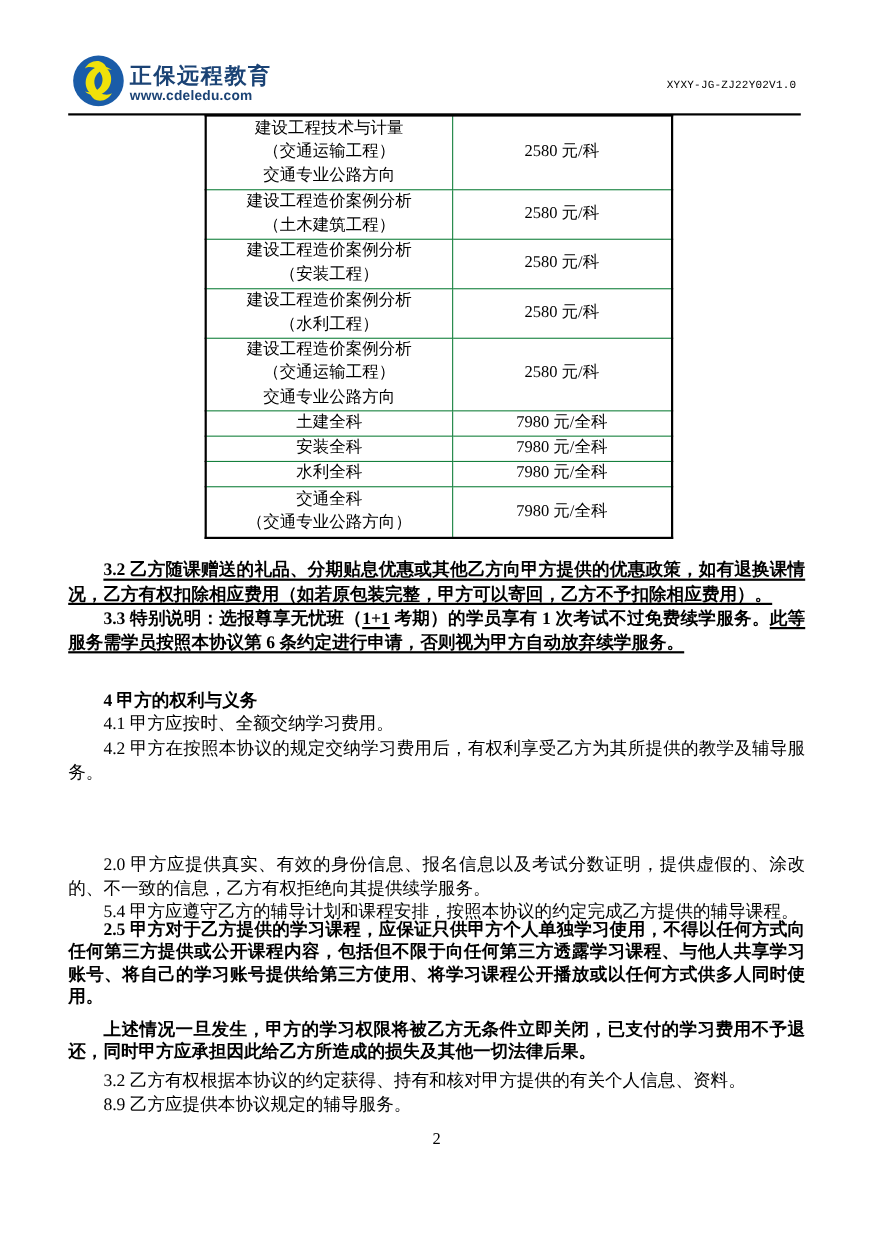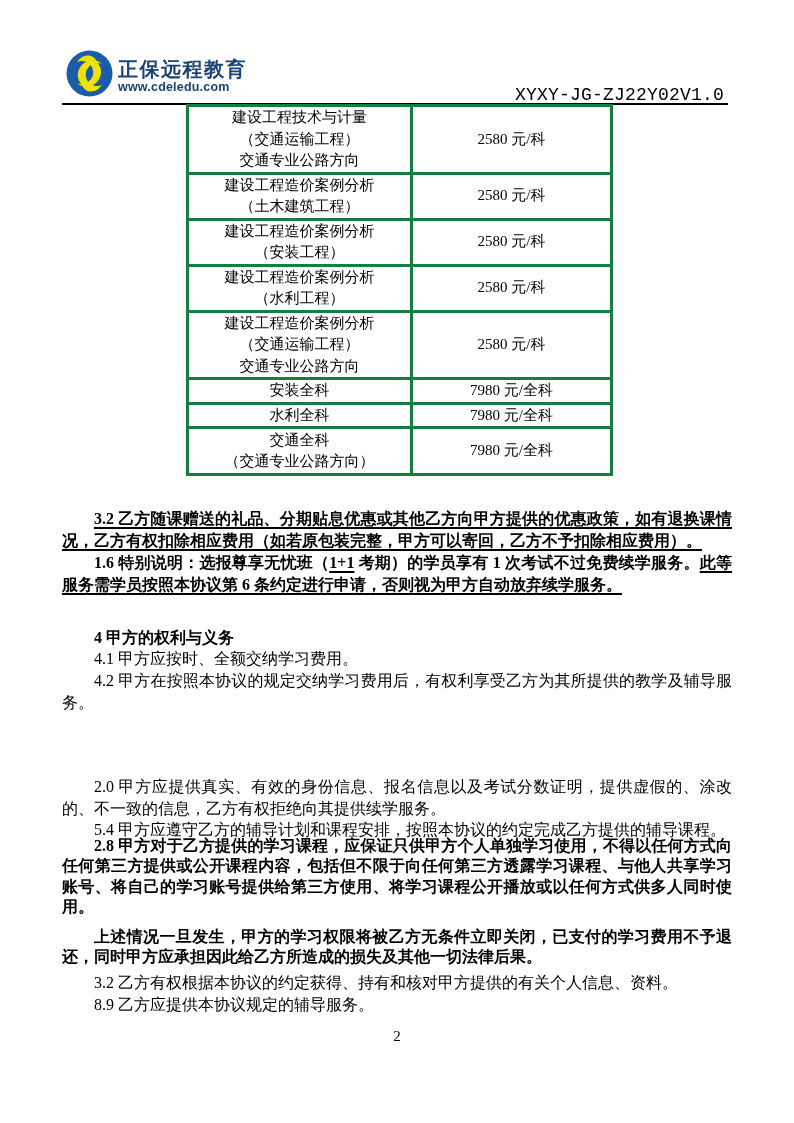--- a/index.html
+++ b/index.html
@@ -20,37 +20,37 @@
     font-family:"Liberation Sans","DejaVu Sans",sans-serif;
     font-size:20px;font-weight:700;letter-spacing:1.5px;
     color:#1b4375;line-height:22px;white-space:nowrap;
   }
   .logo-url{
     font-family:"Liberation Sans","DejaVu Sans",sans-serif;
     font-size:12.5px;font-weight:700;color:#1b4375;line-height:14px;
     letter-spacing:0.2px;
   }
   .doc-code{
-    position:absolute;top:85px;right:70px;
+    position:absolute;top:73px;right:70px;
     font-family:"Liberation Mono","DejaVu Sans Mono",monospace;
-    font-size:18px;letter-spacing:0.2px;color:#000;
+    font-size:10px;letter-spacing:0.2px;color:#000;
   }
   .header-rule{
     position:absolute;left:62px;top:103px;width:666px;height:0;
     border-top:2px solid #000;
   }
   
   table.price-table{
     position:absolute;left:186px;top:104px;
     width:424px;border-collapse:collapse;table-layout:fixed;
     font-size:15px;color:#000;
     border:2px solid #000;
   }
   table.price-table td{
-    border:3px solid #15803d;
+    border:1px solid #15803d;
     text-align:center;vertical-align:middle;
     padding:0 2px;line-height:21.5px;
     white-space:pre-line;
     overflow:hidden;
   }
   col.c-course{width:224px;}
   col.c-price{width:200px;}
   tr.h3l{height:67px;}
   tr.h2l{height:45px;}
   tr.h2b{height:47px;}
@@ -119,47 +119,51 @@
 （水利工程）</td>
         <td>2580 元/科</td>
       </tr>
       <tr class="r5">
         <td>建设工程造价案例分析
 （交通运输工程）
 交通专业公路方向</td>
         <td>2580 元/科</td>
       </tr>
       <tr class="h1l">
+        <td>土建全科</td>
+        <td>7980 元/全科</td>
+      </tr>
+      <tr class="h1l">
         <td>安装全科</td>
         <td>7980 元/全科</td>
       </tr>
       <tr class="h1l">
         <td>水利全科</td>
         <td>7980 元/全科</td>
       </tr>
       <tr class="h2b">
         <td>交通全科
 （交通专业公路方向）</td>
         <td>7980 元/全科</td>
       </tr>
     </tbody>
   </table>
 
   <p class="para lh22 bold" style="top:508px;"><span class="ul">3.2 乙方随课赠送的礼品、分期贴息优惠或其他乙方向甲方提供的优惠政策，如有退换课情况，乙方有权扣除相应费用（如若原包装完整，甲方可以寄回，乙方不予扣除相应费用）。</span></p>
 
-  <p class="para lh22 bold" style="top:552px;"><span>1.6 特别说明：选报尊享无忧班（</span><span class="ul">1+1</span><span> 考期）的学员享有 1 次考试不过免费续学服务。</span><span class="ul">此等服务需学员按照本协议第 6 条约定进行申请，否则视为甲方自动放弃续学服务。</span></p>
+  <p class="para lh22 bold" style="top:552px;"><span>3.3 特别说明：选报尊享无忧班（</span><span class="ul">1+1</span><span> 考期）的学员享有 1 次考试不过免费续学服务。</span><span class="ul">此等服务需学员按照本协议第 6 条约定进行申请，否则视为甲方自动放弃续学服务。</span></p>
 
   <p class="para bold" style="top:627px;">4 甲方的权利与义务</p>
 
   <p class="para" style="top:648px;">4.1 甲方应按时、全额交纳学习费用。</p>
   <p class="para" style="top:670px;">4.2 甲方在按照本协议的规定交纳学习费用后，有权利享受乙方为其所提供的教学及辅导服务。</p>
   <p class="para" style="top:776px;">2.0 甲方应提供真实、有效的身份信息、报名信息以及考试分数证明，提供虚假的、涂改的、不一致的信息，乙方有权拒绝向其提供续学服务。</p>
   <p class="para" style="top:819px;">5.4 甲方应遵守乙方的辅导计划和课程安排，按照本协议的约定完成乙方提供的辅导课程。</p>
 
-  <p class="para lh20 bold" style="top:836px;">2.8 甲方对于乙方提供的学习课程，应保证只供甲方个人单独学习使用，不得以任何方式向任何第三方提供或公开课程内容，包括但不限于向任何第三方透露学习课程、与他人共享学习账号、将自己的学习账号提供给第三方使用、将学习课程公开播放或以任何方式供多人同时使用。</p>
+  <p class="para lh20 bold" style="top:836px;">2.5 甲方对于乙方提供的学习课程，应保证只供甲方个人单独学习使用，不得以任何方式向任何第三方提供或公开课程内容，包括但不限于向任何第三方透露学习课程、与他人共享学习账号、将自己的学习账号提供给第三方使用、将学习课程公开播放或以任何方式供多人同时使用。</p>
   <p class="para lh20 bold" style="top:927px;">上述情况一旦发生，甲方的学习权限将被乙方无条件立即关闭，已支付的学习费用不予退还，同时甲方应承担因此给乙方所造成的损失及其他一切法律后果。</p>
 
   <p class="para" style="top:972px;">3.2 乙方有权根据本协议的约定获得、持有和核对甲方提供的有关个人信息、资料。</p>
   <p class="para" style="top:994px;">8.9 乙方应提供本协议规定的辅导服务。</p>
 
   <div class="page-num">2</div>
 
 </div>
 
 </body></html>

